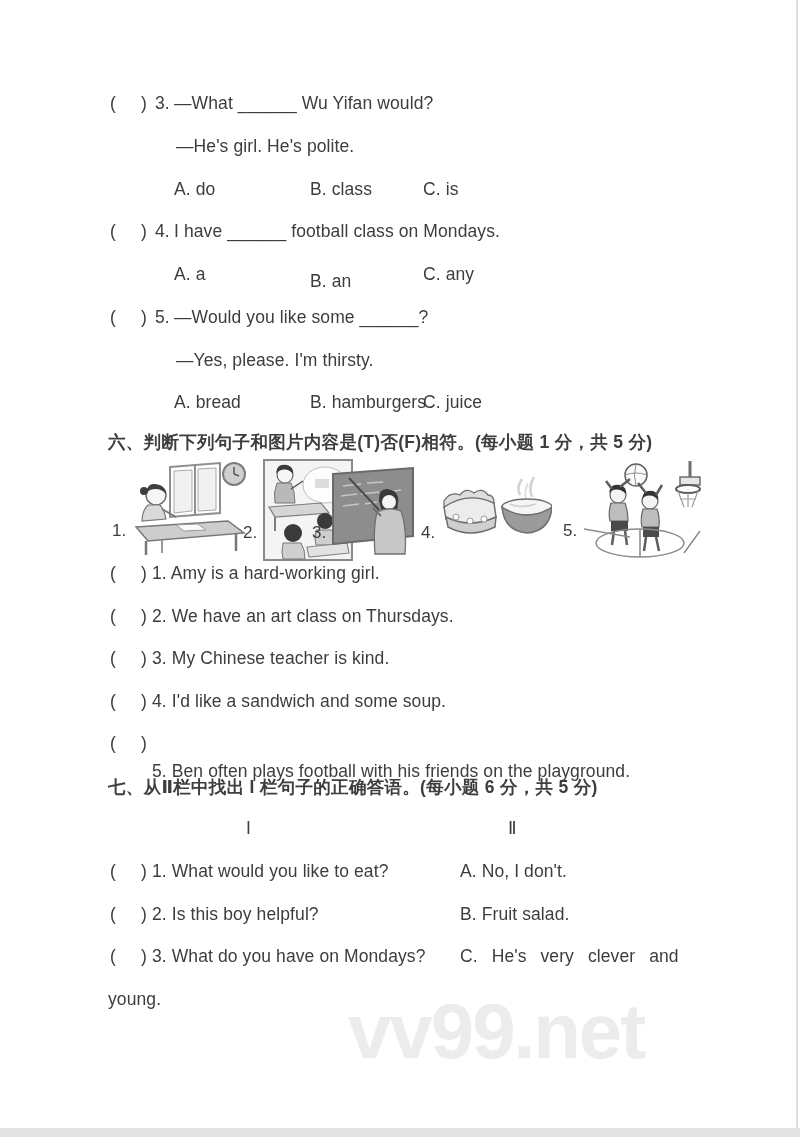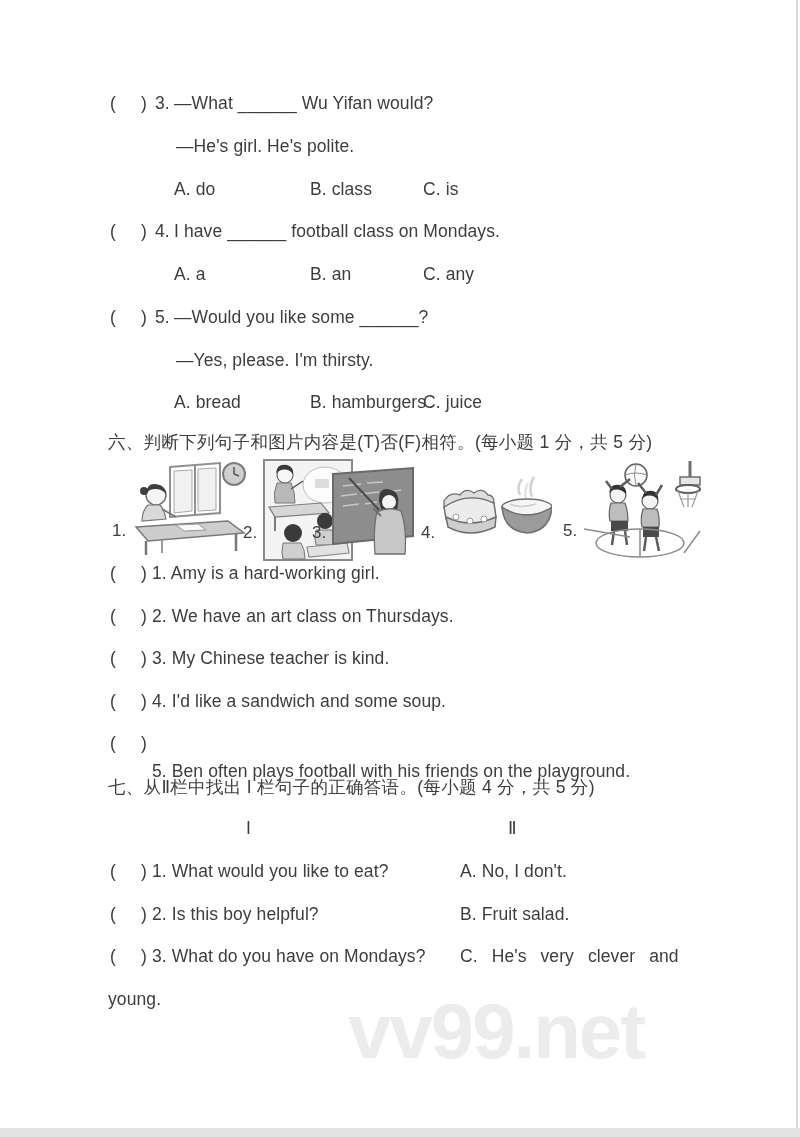--- a/index.html
+++ b/index.html
@@ -5,21 +5,21 @@
   * { margin:0; padding:0; box-sizing:border-box; }
   html,body { width:800px; height:1137px; }
   body {
     position:relative;
     background:#ffffff;
     font-family:"Liberation Sans","DejaVu Sans",sans-serif;
     color:#3d3d3d;
     overflow:hidden;
   }
   .t { position:absolute; font-size:17.5px; white-space:nowrap; letter-spacing:.1px; }
-  .cn { font-weight:400; letter-spacing:.3px; }
+  .cn { font-weight:700; letter-spacing:.3px; }
   .po { left:110px; }
   .pc { left:141px; }
   .ql { left:155px; }          
   .qt { left:174px; }          
   .dlg { left:176px; }         
   .oa { left:174px; } .ob { left:310px; } .oc { left:423px; }
   .st { left:152px; }          
   .ans { left:460px; }         
   .hdr { left:108px; }
   .justify-wide { word-spacing:9px; }
@@ -48,21 +48,21 @@
   <span class="t ob" style="top:179px">B. class</span>
   <span class="t oc" style="top:179px">C. is</span>
 </div>
 
 <div>
   <span class="t po" style="top:221px">(</span>
   <span class="t pc" style="top:221px">)</span>
   <span class="t ql" style="top:221px">4.</span>
   <span class="t qt" style="top:221px">I have ______ football class on Mondays.</span>
   <span class="t oa" style="top:264px">A. a</span>
-  <span class="t ob" style="top:264px">B. an</span>
+  <span class="t ob" style="top:271px">B. an</span>
   <span class="t oc" style="top:264px">C. any</span>
 </div>
 
 <div>
   <span class="t po" style="top:307px">(</span>
   <span class="t pc" style="top:307px">)</span>
   <span class="t ql" style="top:307px">5.</span>
   <span class="t qt" style="top:307px">—Would you like some ______?</span>
   <span class="t dlg" style="top:350px">—Yes, please. I'm thirsty.</span>
   <span class="t oa" style="top:392px">A. bread</span>
@@ -220,21 +220,21 @@
 
   <span class="t po" style="top:691px">(</span>
   <span class="t pc" style="top:691px">)</span>
   <span class="t st" style="top:691px">4. I'd like a sandwich and some soup.</span>
 
   <span class="t po" style="top:733px">(</span>
   <span class="t pc" style="top:733px">)</span>
   <span class="t st" style="top:761px">5. Ben often plays football with his friends on the playground.</span>
 </div>
 
-<span class="t hdr cn" style="top:775px">七、从Ⅱ栏中找出 I 栏句子的正确答语。(每小题 4 分，共 5 分)</span>
+<span class="t hdr cn" style="top:775px">七、从Ⅱ栏中找出 I 栏句子的正确答语。(每小题 6 分，共 5 分)</span>
 <span class="t colI" style="top:818px">I</span>
 <span class="t colII" style="top:818px">Ⅱ</span>
 
 <div>
   <span class="t po" style="top:861px">(</span>
   <span class="t pc" style="top:861px">)</span>
   <span class="t st" style="top:861px">1. What would you like to eat?</span>
   <span class="t ans" style="top:861px">A. No, I don't.</span>
 
   <span class="t po" style="top:904px">(</span>

